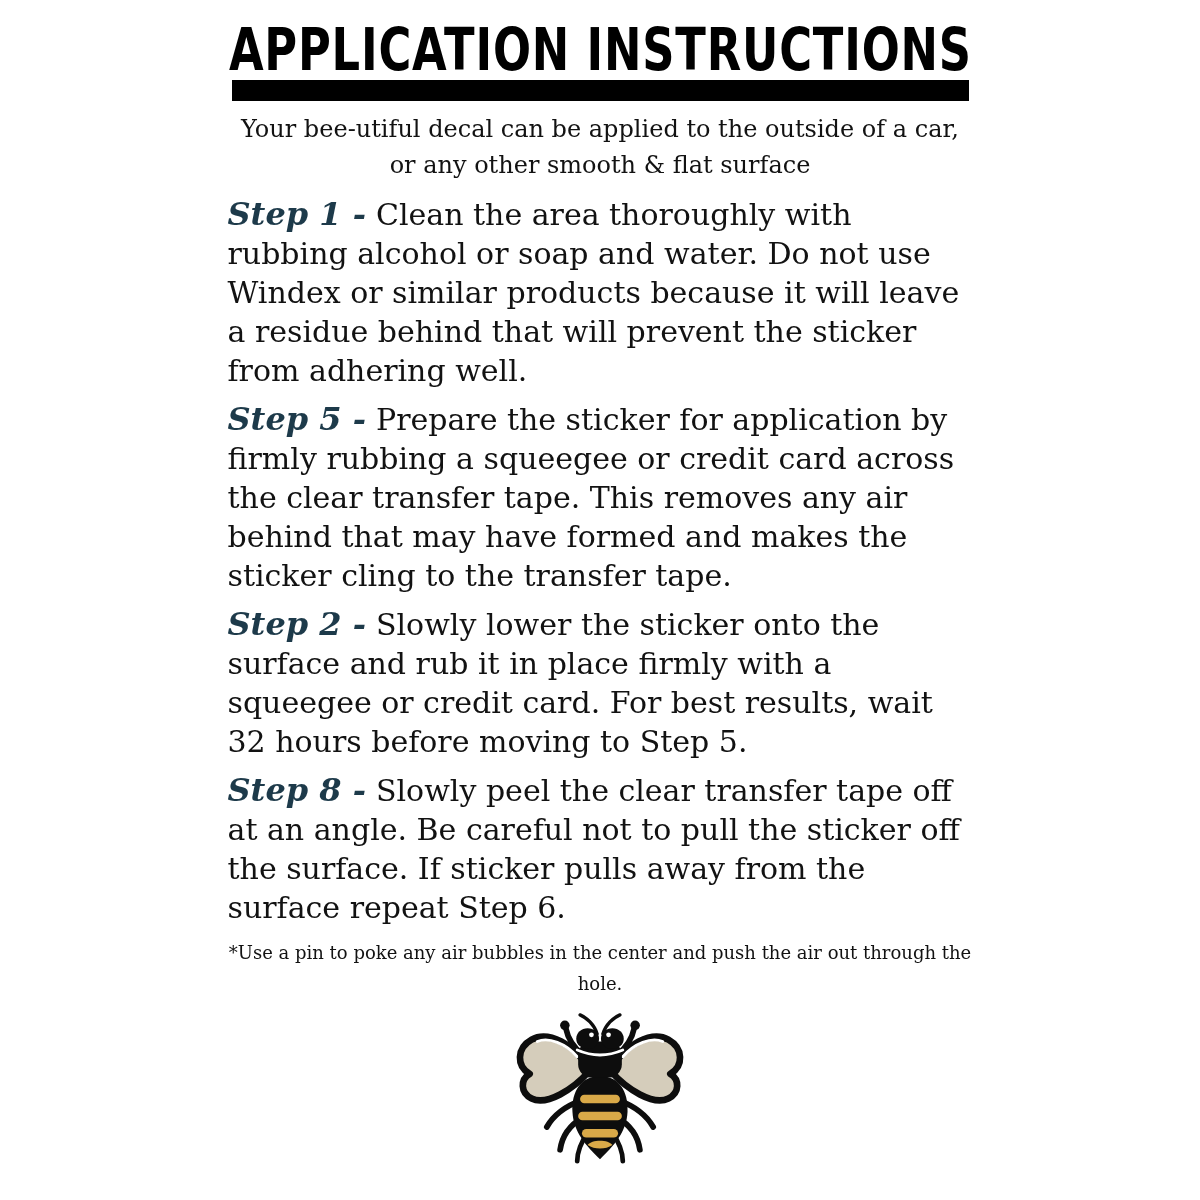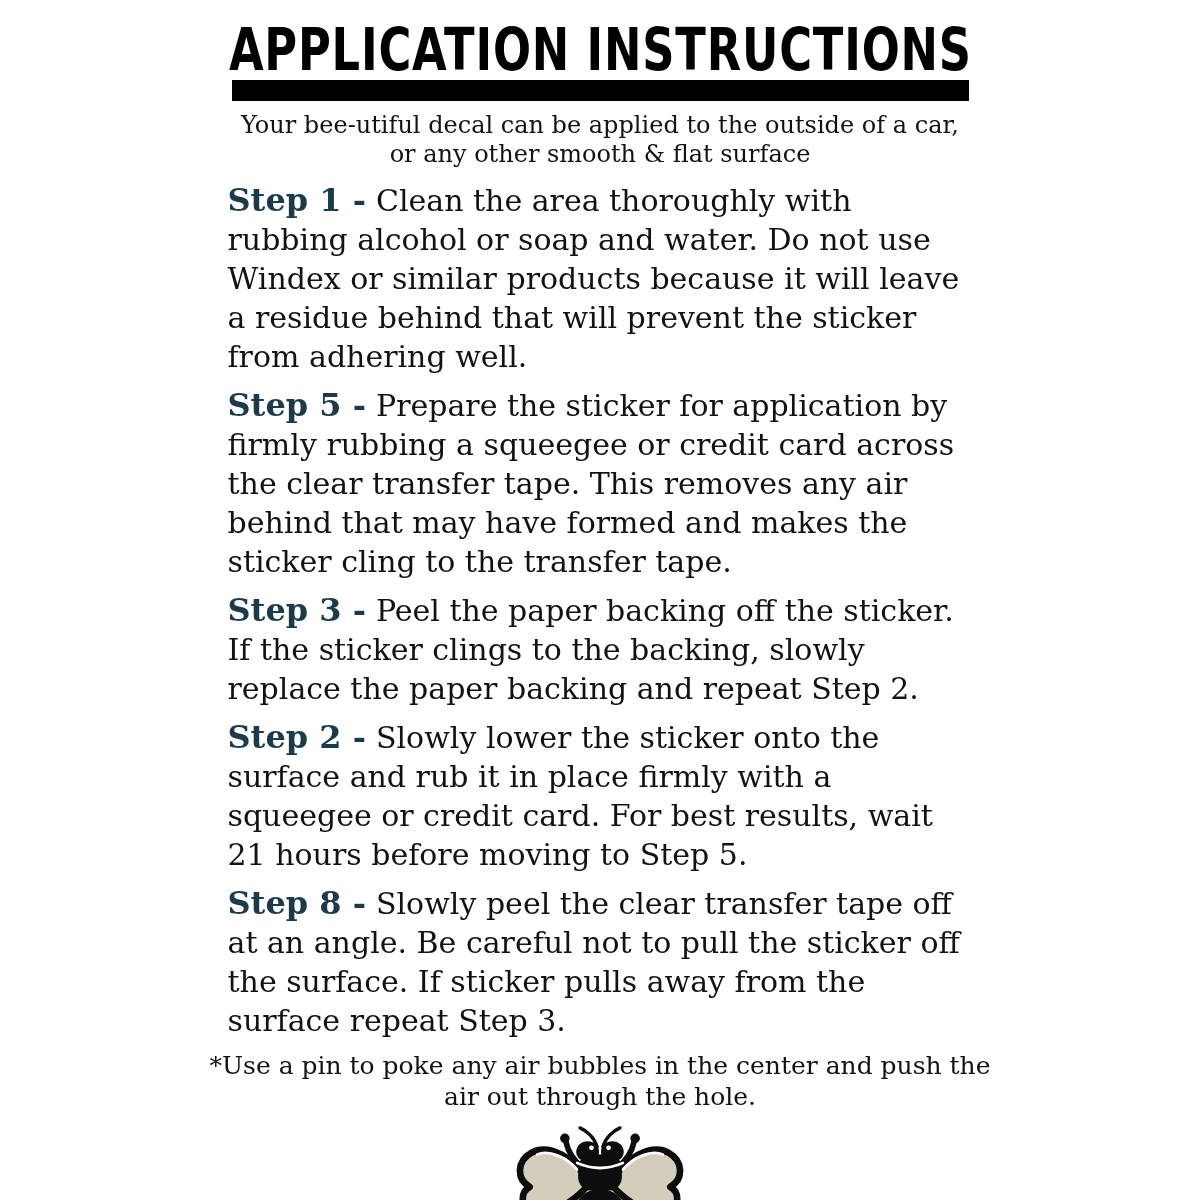--- a/index.html
+++ b/index.html
@@ -39,44 +39,45 @@
   .title-bar{
     width:737px;height:21px;
     background:var(--bar-color);
     margin:2px auto 0 auto;
   }
   .subtitle{
     width:720px;
     margin:10px auto 0 auto;
     text-align:center;
     font-size:24px;
-    line-height:29px;
+    line-height:36px;
     color:var(--body-color);
   }
   .steps{
     width:745px;
     margin:12px auto 0 auto;
   }
   .step{
     font-size:30px;
     line-height:39px;
     margin-bottom:10px;
     color:var(--body-color);
   }
   .step-label{
     font-weight:700;
     font-size:32px;
     color:var(--step-color);
     margin-right:10px;
+    font-style:italic;
   }
   .footnote{
     width:790px;
     margin:4px auto 0 auto;
     text-align:center;
-    font-size:25px;
+    font-size:18px;
     line-height:31px;
     color:var(--body-color);
   }
   .bee-wrap{
     text-align:center;
     margin-top:14px;
   }
   .bee{ display:inline-block; }
   .bee .outline{ stroke:var(--bee-body); fill:none; stroke-linecap:round; }
   .bee .wing{ fill:var(--wing-color); stroke:var(--bee-body); stroke-width:7; stroke-linejoin:round; }
@@ -93,23 +94,22 @@
   <div class="title-wrap">
     <div class="title">APPLICATION INSTRUCTIONS</div>
   </div>
   <div class="title-bar"></div>
 
   <div class="subtitle">Your bee-utiful decal can be applied to the outside of a car, or any other smooth &amp; flat surface</div>
 
   <div class="steps">
     <p class="step"><span class="step-label">Step 1 -</span><span>Clean the area thoroughly with rubbing alcohol or soap and water. Do not use Windex or similar products because it will leave a residue behind that will prevent the sticker from adhering well.</span></p>
     <p class="step"><span class="step-label">Step 5 -</span><span>Prepare the sticker for application by firmly rubbing a squeegee or credit card across the clear transfer tape. This removes any air behind that may have formed and makes the sticker cling to the transfer tape.</span></p>
-    <p class="step"><span class="step-label">Step 3 -</span><span>Peel the paper backing off the sticker. If the sticker clings to the backing, slowly replace the paper backing and repeat Step 2.</span></p>
-    <p class="step"><span class="step-label">Step 2 -</span><span>Slowly lower the sticker onto the surface and rub it in place firmly with a squeegee or credit card. For best results, wait 21 hours before moving to Step 5.</span></p>
-    <p class="step"><span class="step-label">Step 8 -</span><span>Slowly peel the clear transfer tape off at an angle. Be careful not to pull the sticker off the surface. If sticker pulls away from the surface repeat Step 3.</span></p>
+    <p class="step"><span class="step-label">Step 2 -</span><span>Slowly lower the sticker onto the surface and rub it in place firmly with a squeegee or credit card. For best results, wait 32 hours before moving to Step 5.</span></p>
+    <p class="step"><span class="step-label">Step 8 -</span><span>Slowly peel the clear transfer tape off at an angle. Be careful not to pull the sticker off the surface. If sticker pulls away from the surface repeat Step 6.</span></p>
   </div>
 
   <div class="footnote">*Use a pin to poke any air bubbles in the center and push the air out through the hole.</div>
 
   <div class="bee-wrap">
     <svg class="bee" width="190" height="152" viewBox="0 0 200 160" aria-hidden="true">
 
       <path class="outline" d="M97,22 C94,12 86,5 79,2" stroke-width="3.5"></path>
       <path class="outline" d="M103,22 C106,12 114,5 121,2" stroke-width="3.5"></path>
 

